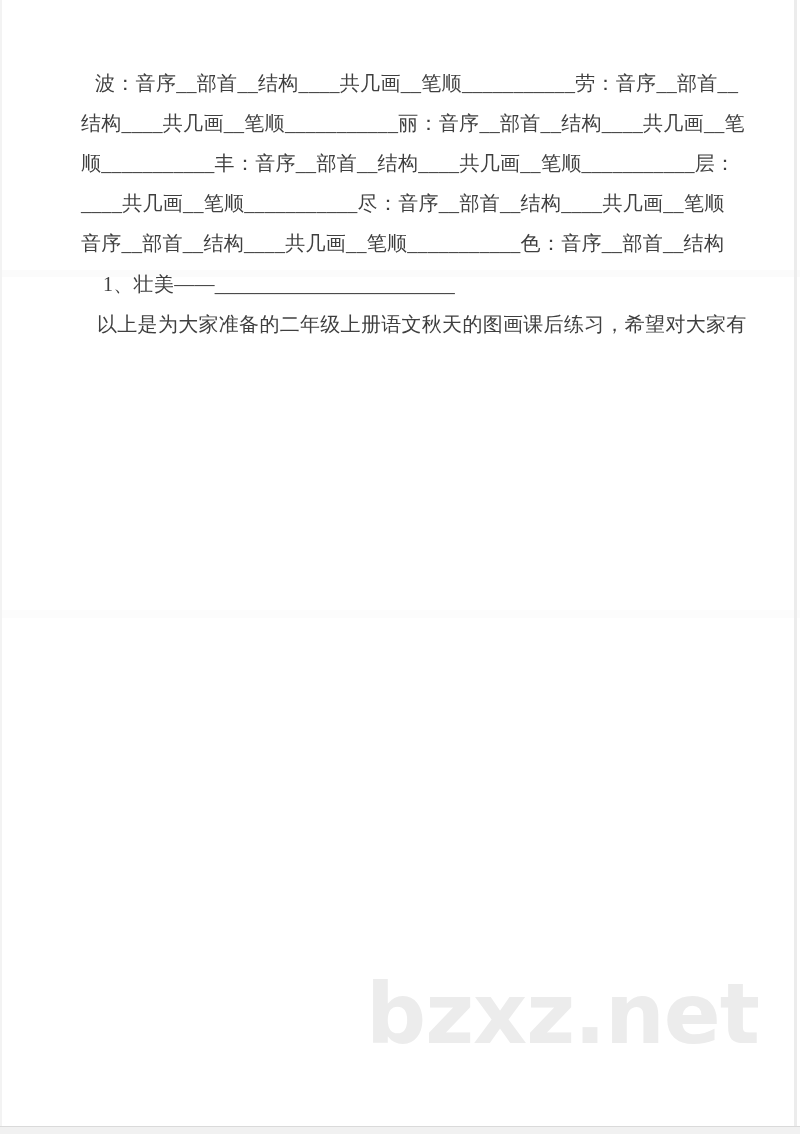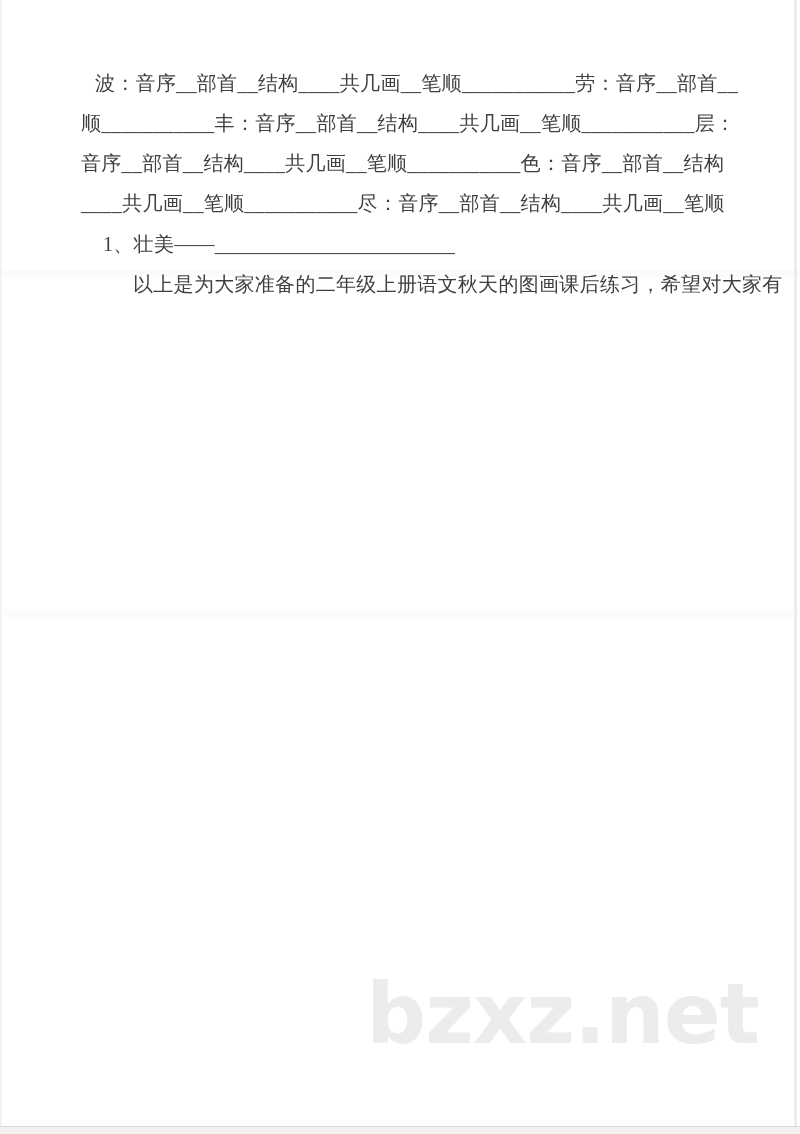--- a/index.html
+++ b/index.html
@@ -74,21 +74,20 @@
     white-space: nowrap;
     text-indent: 22px;
   }
   .item-line .blank {
     letter-spacing: 0;
   }
   .closing-line {
     height: 38px;
     line-height: 38px;
     white-space: nowrap;
-    margin-left: 36px;
   }
   .closing-line.first { text-indent: 16px; }
   .watermark {
     position: absolute;
     left: 366px;
     top: 972px;
     font-family: "DejaVu Sans", "Liberation Sans", sans-serif;
     font-weight: bold;
     font-size: 84px;
     line-height: 84px;
@@ -103,23 +102,24 @@
 
 <div class="page">
 
   <div class="scan-band-1"></div>
   <div class="scan-band-2"></div>
 
   <div class="content">
 
     <div>
       <div class="line indent-sm">波：音序__部首__结构____共几画__笔顺___________劳：音序__部首__</div>
+      <div class="line">结构____共几画__笔顺___________丽：音序__部首__结构____共几画__笔</div>
       <div class="line">顺___________丰：音序__部首__结构____共几画__笔顺___________层：</div>
+      <div class="line">____共几画__笔顺___________尽：音序__部首__结构____共几画__笔顺</div>
       <div class="line">音序__部首__结构____共几画__笔顺___________色：音序__部首__结构</div>
-      <div class="line">____共几画__笔顺___________尽：音序__部首__结构____共几画__笔顺</div>
     </div>
 
 
     <div>
       <div class="item-line"><span>1、壮美——</span><span class="blank">________________________</span></div>
     </div>
 
     <div>
       <div class="closing-line first">以上是为大家准备的二年级上册语文秋天的图画课后练习，希望对大家有</div>
     </div>

